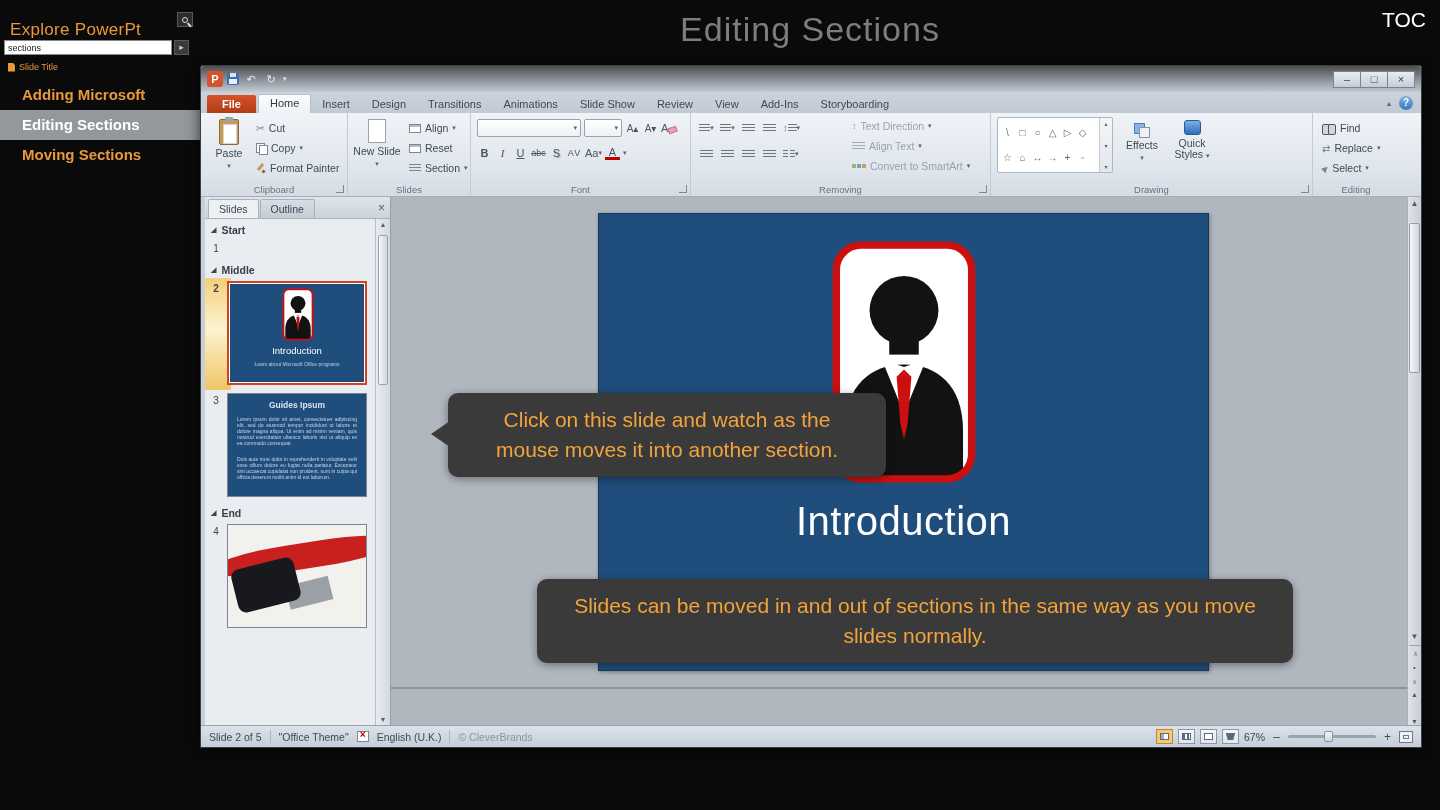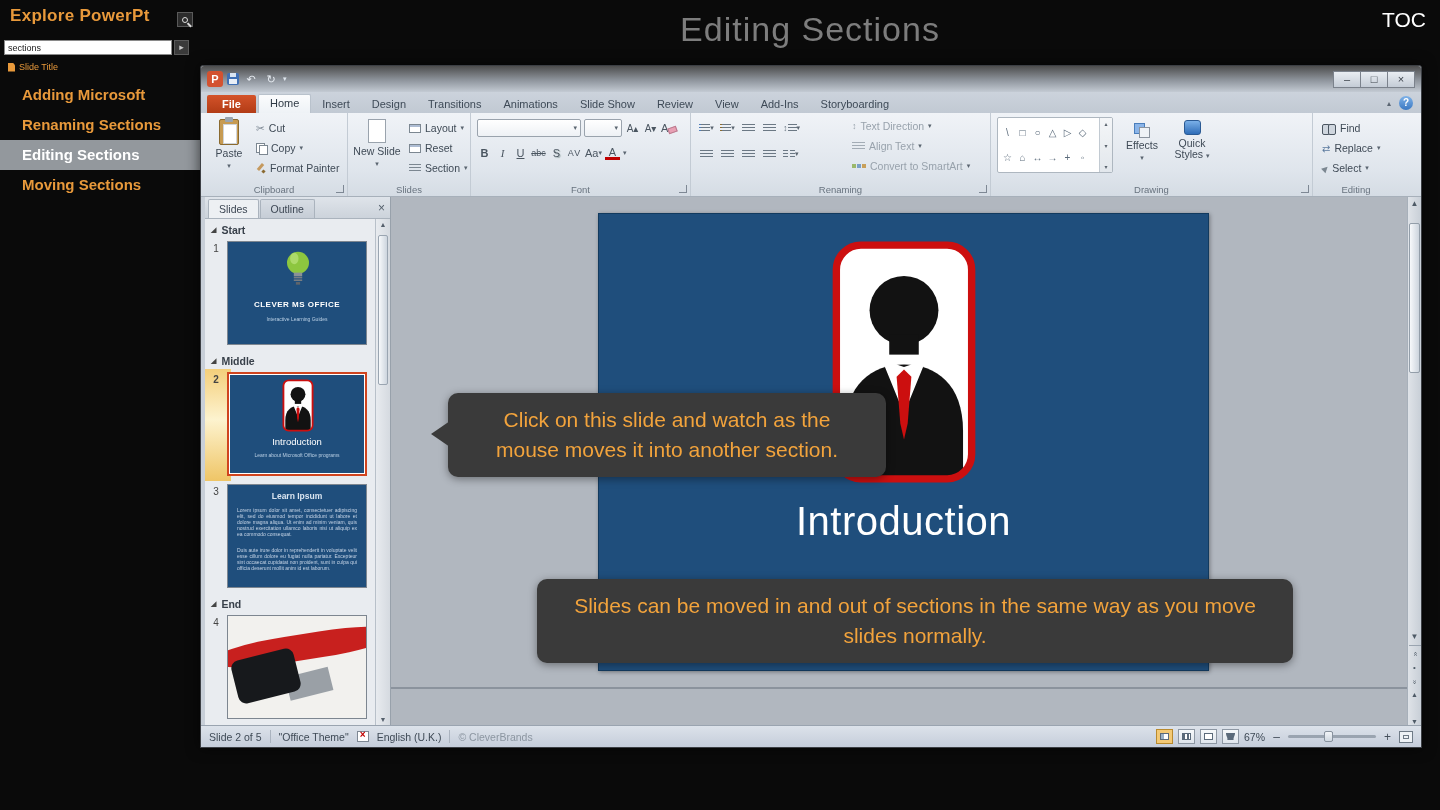--- a/index.html
+++ b/index.html
@@ -1,21 +1,21 @@
 <!DOCTYPE html>
 <html><head>
 <meta charset="utf-8">
 <style>
   *{margin:0;padding:0;box-sizing:border-box}
   html,body{width:1440px;height:810px;overflow:hidden;background:#070707;font-family:"Liberation Sans",sans-serif}
   #stage{position:relative;width:1440px;height:810px;background:#0a0a0a}
 
   
   #sidebar{position:absolute;left:0;top:0;width:200px;height:810px;color:#e8993b}
-  .app-title{position:absolute;left:10px;top:6px;font-size:17px;font-weight:bold;letter-spacing:.3px}
+  .app-title{position:absolute;left:10px;top:20px;font-size:17px;font-weight:normal;letter-spacing:.3px}
   .search-ic-btn{position:absolute;left:177px;top:12px;width:16px;height:15px;background:#2c2c2c;border:1px solid #5a5a5a;display:flex;align-items:center;justify-content:center;cursor:pointer}
   .mag{width:6px;height:6px;border:1.5px solid #ddd;border-radius:50%;position:relative}
   .mag::after{content:"";position:absolute;width:5px;height:1.5px;background:#ddd;transform:rotate(45deg);left:4px;top:6px}
   #search-input{position:absolute;left:4px;top:40px;width:168px;height:15px;border:1px solid #8a8a8a;font-size:9px;padding:0 3px;background:#fff;color:#222;font-family:"Liberation Sans",sans-serif}
   .go-btn{position:absolute;left:174px;top:40px;width:15px;height:15px;background:#3a3a3a;border:1px solid #5a5a5a;color:#ccc;font-size:9px;line-height:13px;text-align:center;cursor:pointer}
   .tree-row{position:absolute;left:8px;top:62px;font-size:9px;display:flex;gap:4px;align-items:center;color:#e8993b}
   .page-ic{width:7px;height:9px;background:#e8993b;display:inline-block;clip-path:polygon(0 0,70% 0,100% 30%,100% 100%,0 100%)}
   #nav{position:absolute;left:0;top:80px;width:200px}
   .nav-item{height:30px;line-height:30px;padding-left:22px;font-size:15px;font-weight:bold;cursor:pointer;white-space:nowrap}
   .nav-item.active{background:#93989d;color:#fff}
@@ -174,21 +174,20 @@
         <span class="mag"></span>
       </div>
     <input id="search-input" value="sections" style="">
     <div class="go-btn"><span>▸</span></div>
     <div class="tree-row">
       <span class="page-ic"></span>
       <span>Slide Title</span>
     </div>
     <div id="nav">
       <div class="nav-item">Adding Microsoft</div>
-      <div class="nav-item">Renaming Sections</div>
       <div class="nav-item active">Editing Sections</div>
       <div class="nav-item">Moving Sections</div>
     </div>
   </div>
 
   <div id="page-title">Editing Sections</div>
   <div id="toc">TOC</div>
 
   <div id="ppt">
 
@@ -252,21 +251,21 @@
       <div class="grp" style="left:147px;width:123px">
         <div class="bigbtn" style="left:4px;width:50px">
           <span class="ns-ic">
               <span class="ns-star"></span>
             </span>
           <span class="lbl"><span>New Slide</span> <span class="dd">▾</span></span>
         </div>
         <div class="smcol" style="left:58px;top:5px">
           <div class="smbtn">
               <span class="ic-slide"></span>
-              <span>Layout</span>
+              <span>Align</span>
               <span class="dd">▾</span>
             </div>
           <div class="smbtn">
               <span class="ic-slide"></span>
               <span>Reset</span>
             </div>
           <div class="smbtn">
               <span class="ic-section"></span>
               <span>Section</span>
               <span class="dd">▾</span>
@@ -366,21 +365,21 @@
           <div class="smbtn gray">
               <span class="ic-sa">
                 <i style="background:#9bb86a"></i>
                 <i style="background:#7aa0c8"></i>
                 <i style="background:#c8a05a"></i>
               </span>
               <span>Convert to SmartArt</span>
               <span class="dd">▾</span>
             </div>
         </div>
-        <div class="grp-label">Renaming</div>
+        <div class="grp-label">Removing</div>
         <span class="launcher"></span>
       </div>
 
       <div class="grp" style="left:790px;width:322px">
         <div class="shapes-box">
           <span class="sb">\</span>
           <span class="sb">□</span>
           <span class="sb">○</span>
           <span class="sb">△</span>
           <span class="sb">▷</span>
@@ -437,32 +436,20 @@
         <span class="pclose">×</span>
       </div>
       <div class="panel-body">
 
         <div class="sec-hdr">
           <span class="tri">◢</span>
           <span>Start</span>
         </div>
         <div class="thumb-row">
           <span class="tnum">1</span>
-          <div class="thumb">
-            <svg viewBox="0 0 60 84" width="32" height="44" style="position:absolute;left:54px;top:6px">
-              <circle cx="30" cy="28" r="21" fill="#8dc63f"></circle>
-              <ellipse cx="23" cy="20" rx="8" ry="11" fill="#b8e07a" opacity="0.75"></ellipse>
-              <path d="M22 47 h16 v7 h-16 z" fill="#8a9096"></path>
-              <rect x="22" y="55" width="16" height="3" fill="#777d83"></rect>
-              <rect x="22" y="60" width="16" height="3" fill="#777d83"></rect>
-              <rect x="26" y="65" width="8" height="5" fill="#5f656b"></rect>
-            </svg>
-            <div class="t-title" style="top:58px;font-size:8px;font-weight:bold;letter-spacing:.5px">CLEVER MS OFFICE</div>
-            <div class="t-sub" style="top:74px">Interactive Learning Guides</div>
-          </div>
         </div>
 
         <div class="sec-hdr">
           <span class="tri">◢</span>
           <span>Middle</span>
         </div>
         <div class="thumb-row selected">
           <span class="tnum" style="font-weight:bold">2</span>
           <div class="thumb">
             <svg viewBox="0 0 120 200" width="32" height="53" style="position:absolute;left:53px;top:5px">
@@ -481,21 +468,21 @@
               </g>
               <rect x="5" y="5" width="110" height="190" rx="20" fill="none" stroke="#cc0f0f" stroke-width="7"></rect>
             </svg>
             <div class="t-title" style="top:62px;font-size:9.5px">Introduction</div>
             <div class="t-sub" style="top:78px">Learn about Microsoft Office programs</div>
           </div>
         </div>
         <div class="thumb-row">
           <span class="tnum">3</span>
           <div class="thumb">
-            <div class="t-title" style="top:6px;font-size:8.5px;font-weight:bold;color:#d9e4f0">Learn Ipsum</div>
+            <div class="t-title" style="top:6px;font-size:8.5px;font-weight:bold;color:#d9e4f0">Guides Ipsum</div>
             <div class="s3-body" style="top:22px">Lorem ipsum dolor sit amet, consectetuer adipiscing elit, sed do eiusmod tempor incididunt ut labore et dolore magna aliqua. Ut enim ad minim veniam, quis nostrud exercitation ullamco laboris nisi ut aliquip ex ea commodo consequat.</div>
             <div class="s3-body" style="top:62px">Duis aute irure dolor in reprehenderit in voluptate velit esse cillum dolore eu fugiat nulla pariatur. Excepteur sint occaecat cupidatat non proident, sunt in culpa qui officia deserunt mollit anim id est laborum.</div>
           </div>
         </div>
 
         <div class="sec-hdr">
           <span class="tri">◢</span>
           <span>End</span>
         </div>
         <div class="thumb-row">

